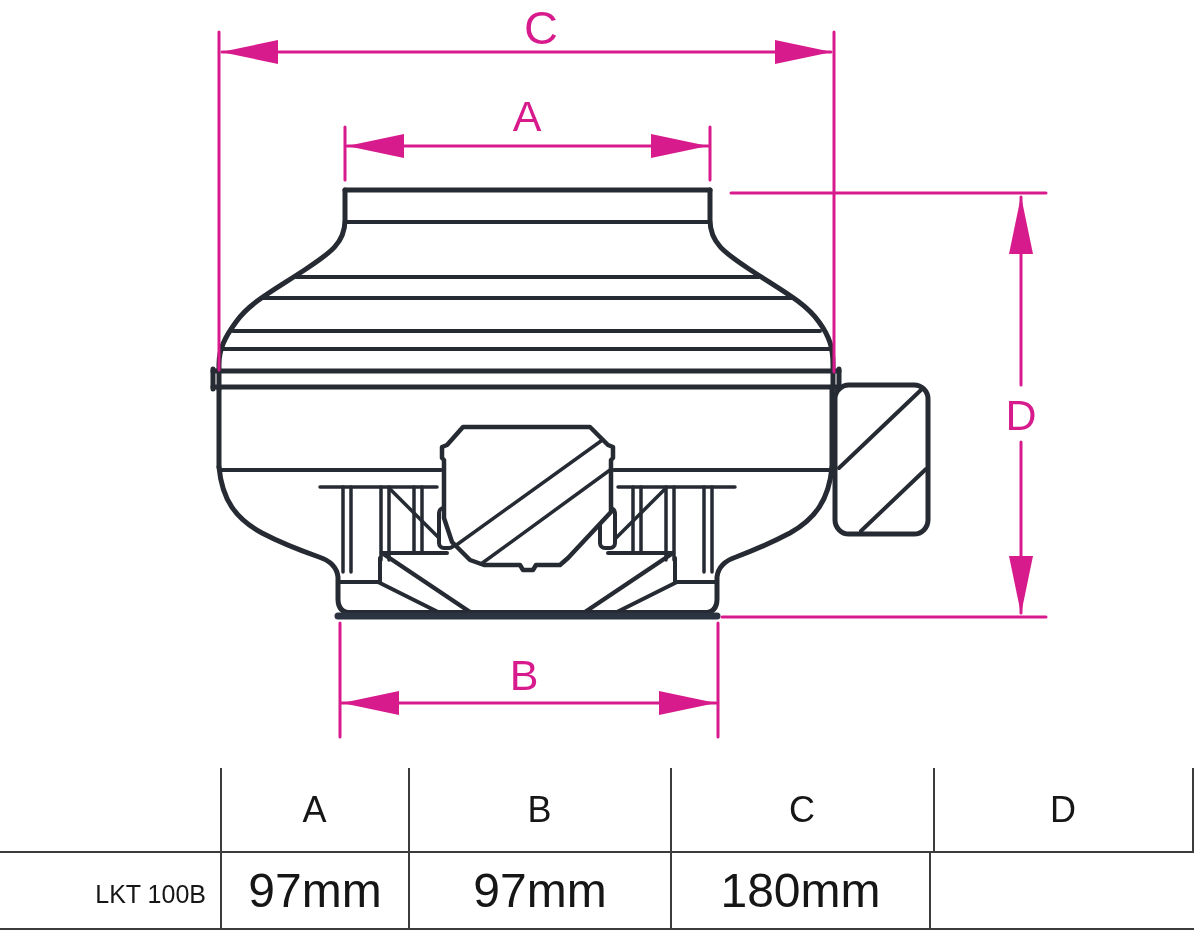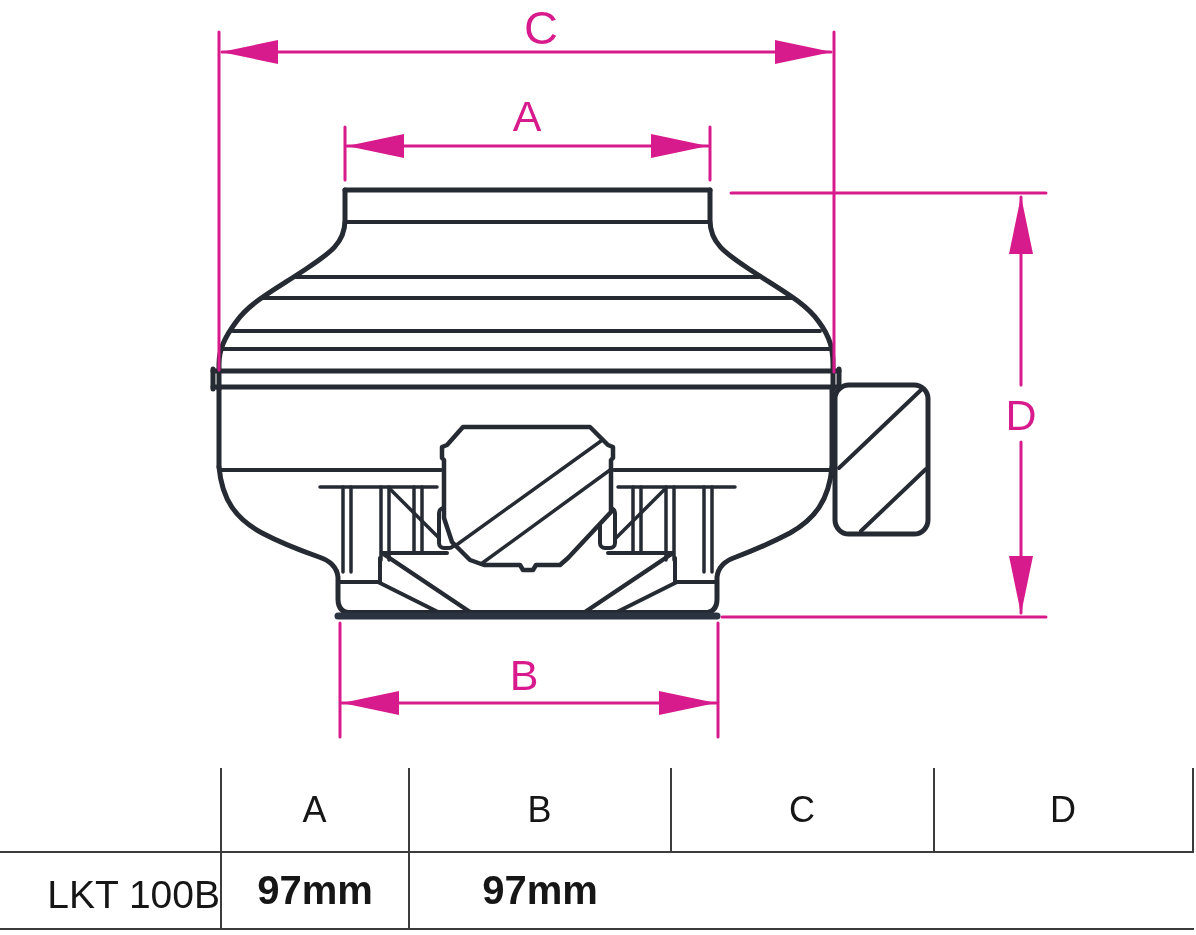--- a/index.html
+++ b/index.html
@@ -19,22 +19,22 @@
   .tdata{height:77px;border-bottom:2px solid #3c3c3c;}
   .tcell{display:flex;align-items:center;justify-content:center;box-sizing:border-box;}
   .c0{width:220px;}
   .c1{width:188px;}
   .c2{width:262px;}
   .c3{width:263px;}
   .c4{width:261px;}
   .vline{border-left:2px solid #3c3c3c;}
   .vline-r{border-right:2px solid #3c3c3c;}
   .hcell{font-size:36px;font-weight:400;letter-spacing:1px;}
-  .vcell{font-size:40px;font-weight:700;}
-  .lblcell{justify-content:flex-end;font-size:39px;margin-top:8px;}
+  .vcell{font-size:48px;font-weight:400;}
+  .lblcell{justify-content:flex-end;padding-right:14px;font-size:25px;margin-top:8px;}
 </style>
 </head>
 <body>
 
 <div class="stage">
 
   <svg width="1196" height="762" viewBox="0 0 1196 762">
 
     <g stroke="#262b33" fill="none" stroke-linecap="round">
 
@@ -176,16 +176,17 @@
       <div class="tcell c0"></div>
       <div class="tcell c1 vline hcell">A</div>
       <div class="tcell c2 vline hcell">B</div>
       <div class="tcell c3 vline hcell">C</div>
       <div class="tcell c4 vline vline-r hcell">D</div>
     </div>
     <div class="trow tdata">
       <div class="tcell c0 lblcell">LKT 100B</div>
       <div class="tcell c1 vline vcell">97mm</div>
       <div class="tcell c2 vline vcell">97mm</div>
+      <div class="tcell c4 vline vline-r vcell">180mm</div>
     </div>
   </div>
 
 </div>
 
 </body></html>

